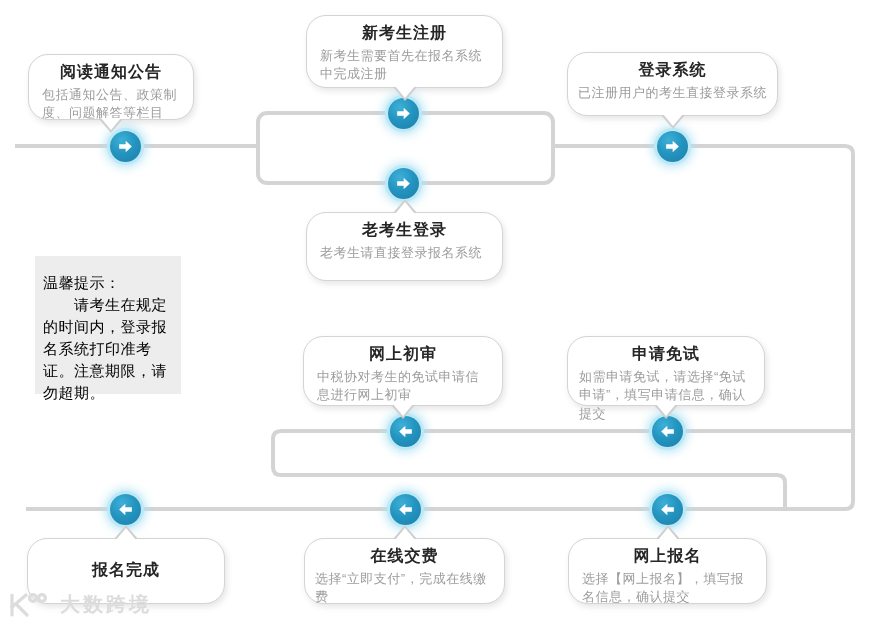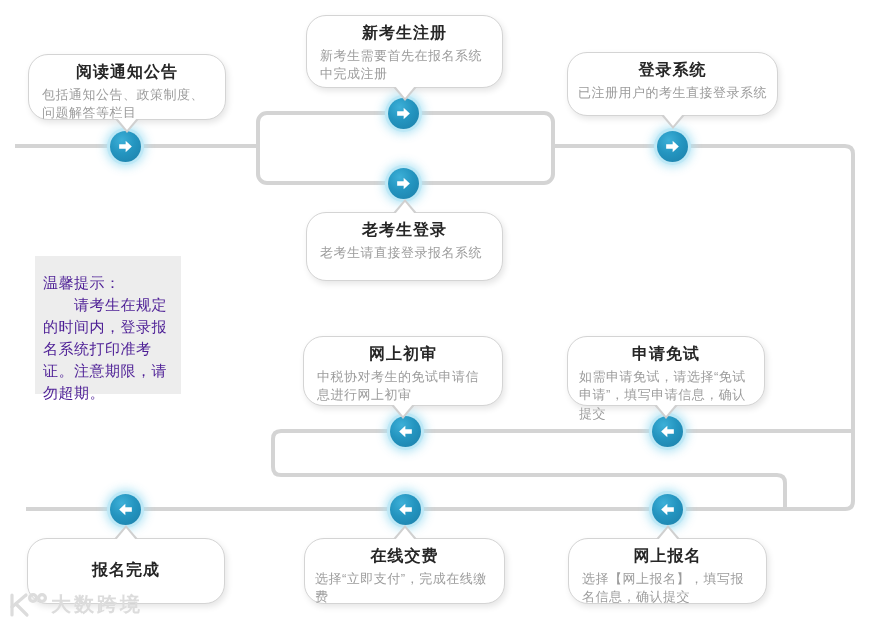--- a/index.html
+++ b/index.html
@@ -39,29 +39,29 @@
     background:radial-gradient(circle at 38% 30%, #3db0d8 0%, #2495c0 45%, #1b7fa9 100%);
     box-shadow:0 0 0 3px rgba(189,232,246,.95), 0 0 10px 5px rgba(168,224,243,.85);
     display:flex;align-items:center;justify-content:center;
   }
   .arrow svg{width:19px;height:19px;display:block;}
   .arrow--left svg{transform:rotate(180deg);}
 
   
   .tip{
     position:absolute;left:35px;top:256px;width:146px;height:138px;
-    background:#ededed;color:#4c1d95;
+    background:#ededed;color:#000000;
     font-size:15px;line-height:22px;letter-spacing:.5px;
     padding:16px 6px 0 8px;box-sizing:border-box;
   }
 
   
   .watermark{
     position:absolute;left:8px;top:591px;
-    display:flex;align-items:center;gap:3px;
+    display:flex;align-items:center;gap:12px;
     color:#dcdcdc;font-size:20px;font-weight:bold;letter-spacing:3px;
     user-select:none;
   }
 </style>
 </head>
 <body>
 
 <div class="stage">
 
   <svg class="wires" width="874" height="636" viewBox="0 0 874 636">
@@ -112,21 +112,21 @@
     <svg viewBox="0 0 24 24">
         <path d="M4 9.2h8.2V4.6L20 12l-7.8 7.4v-4.6H4z" fill="#fff"></path>
       </svg>
   </div>
   <div class="arrow arrow--left" style="left:652px;top:494px">
     <svg viewBox="0 0 24 24">
         <path d="M4 9.2h8.2V4.6L20 12l-7.8 7.4v-4.6H4z" fill="#fff"></path>
       </svg>
   </div>
 
-  <div class="bubble bubble--down" style="left:28px;top:54px;width:198px;height:66px">
+  <div class="bubble bubble--down" style="left:28px;top:54px;width:166px;height:66px">
     <div class="title">阅读通知公告</div>
     <div class="desc">包括通知公告、政策制度、问题解答等栏目</div>
   </div>
 
   <div class="bubble bubble--down" style="left:306px;top:15px;width:197px;height:73px">
     <div class="title">新考生注册</div>
     <div class="desc">新考生需要首先在报名系统中完成注册</div>
   </div>
 
   <div class="bubble bubble--up" style="left:306px;top:212px;width:197px;height:69px">

